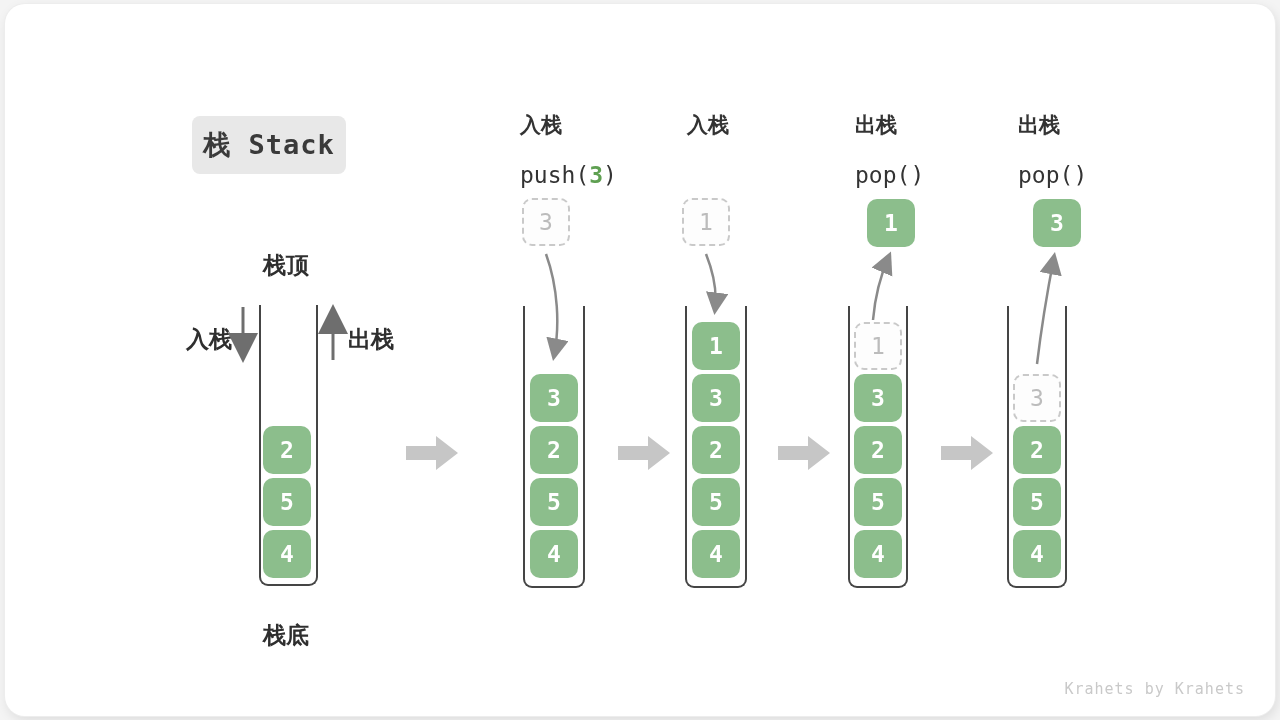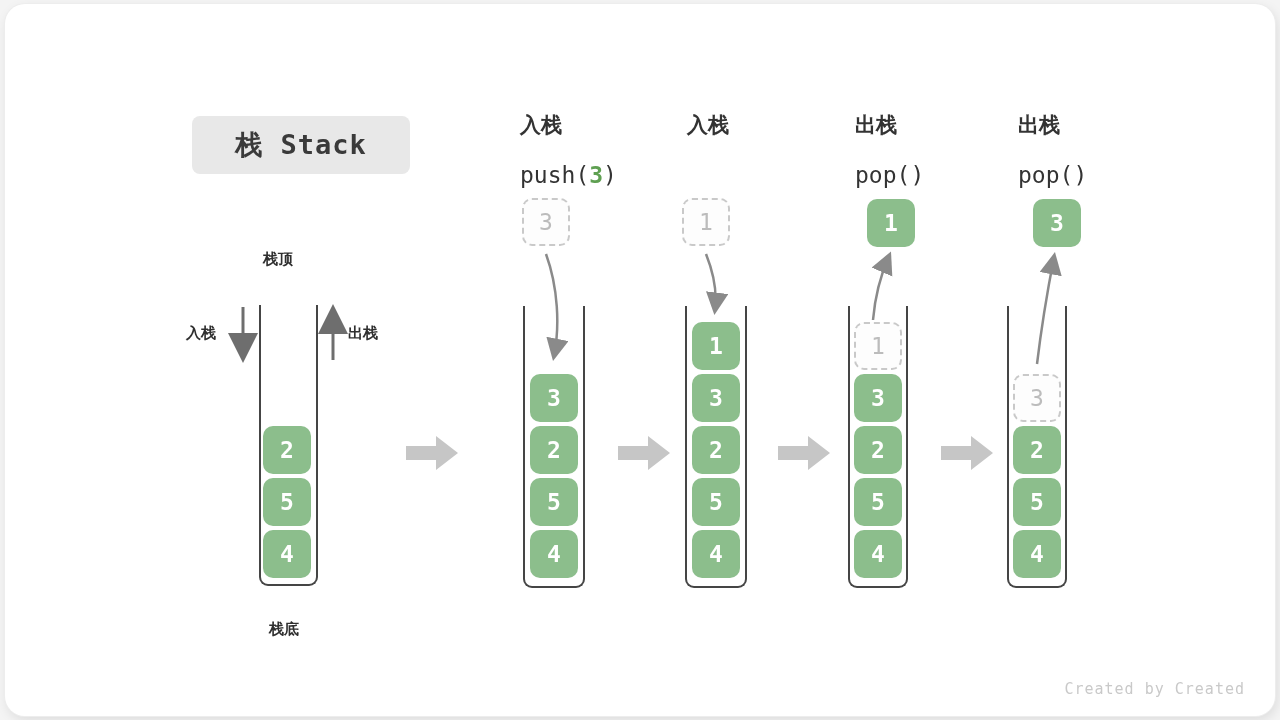--- a/index.html
+++ b/index.html
@@ -7,38 +7,38 @@
   .card {
     position: absolute; left: 5px; top: 4px; width: 1270px; height: 712px;
     background: #ffffff; border-radius: 20px;
     box-shadow: 0 0 0 1px #ededed, 2px 4px 12px rgba(0,0,0,0.10);
     overflow: hidden;
   }
   .abs { position: absolute; }
 
   
   .title-box {
-    left: 187px; top: 112px; width: 218px; height: 58px;
+    left: 187px; top: 112px; width: 154px; height: 58px;
     background: #e8e8e8; border-radius: 8px;
     display: flex; align-items: center; justify-content: center;
     font-family: "DejaVu Sans Mono", monospace;
     font-size: 27px; font-weight: 700; color: #3a3a3a; letter-spacing: 1px;
   }
 
   
   .col-header { top: 106px; width: 170px; }
   .col-header .op { font-size: 21px; font-weight: 700; color: #333333; line-height: 30px; }
   .col-header .code {
     margin-top: 20px; font-family: "DejaVu Sans Mono", monospace;
     font-size: 23px; font-weight: 500; color: #333333; line-height: 30px;
   }
   .col-header .code .arg { color: #5fa052; font-weight: 700; }
 
   
-  .zh-label { font-size: 15px; font-weight: 700; color: #2f2f2f; }
+  .zh-label { font-size: 23px; font-weight: 700; color: #2f2f2f; }
 
   
   .container {
     border: 2.5px solid #454545; border-top: none;
     border-radius: 0 0 9px 9px; background: transparent;
   }
 
   
   .cell {
     width: 48px; height: 48px; border-radius: 10px;
@@ -80,21 +80,21 @@
     <div class="op">出栈</div>
     <div class="code"><span>pop()</span></div>
   </div>
 
   <div class="abs cell ghost" style="left:517px;top:194px">3</div>
   <div class="abs cell ghost" style="left:677px;top:194px">1</div>
   <div class="abs cell solid" style="left:862px;top:195px">1</div>
   <div class="abs cell solid" style="left:1028px;top:195px">3</div>
 
   <div class="abs zh-label" style="left:258px;top:246px">栈顶</div>
-  <div class="abs zh-label" style="left:264px;top:616px">栈底</div>
+  <div class="abs zh-label" style="left:258px;top:616px">栈底</div>
   <div class="abs zh-label" style="left:181px;top:320px">入栈</div>
   <div class="abs zh-label" style="left:343px;top:320px">出栈</div>
 
   <div class="abs container" style="left:254px;top:301px;width:59px;height:281px"></div>
   <div class="abs container" style="left:518px;top:302px;width:62px;height:282px"></div>
   <div class="abs container" style="left:680px;top:302px;width:62px;height:282px"></div>
   <div class="abs container" style="left:843px;top:302px;width:60px;height:282px"></div>
   <div class="abs container" style="left:1002px;top:302px;width:60px;height:282px"></div>
 
   <div class="abs cell solid" style="left:258px;top:422px">2</div>
@@ -152,15 +152,15 @@
 
     <path d="M 868 316 C 870 292 877 268 884 252" fill="none" stroke="#8a8a8a" stroke-width="2.5" marker-end="url(#curveHead)"></path>
 
     <path d="M 1032 360 C 1037 318 1043 284 1049 253" fill="none" stroke="#8a8a8a" stroke-width="2.5" marker-end="url(#curveHead)"></path>
 
     <line x1="238" y1="303" x2="238" y2="350" stroke="#6e6e6e" stroke-width="3" marker-end="url(#darkHead)"></line>
 
     <line x1="328" y1="356" x2="328" y2="309" stroke="#6e6e6e" stroke-width="3" marker-end="url(#darkHead)"></line>
   </svg>
 
-  <div class="abs watermark">Created by Created</div>
+  <div class="abs watermark">Krahets by Krahets</div>
 
 </div>
 
 </body></html>

